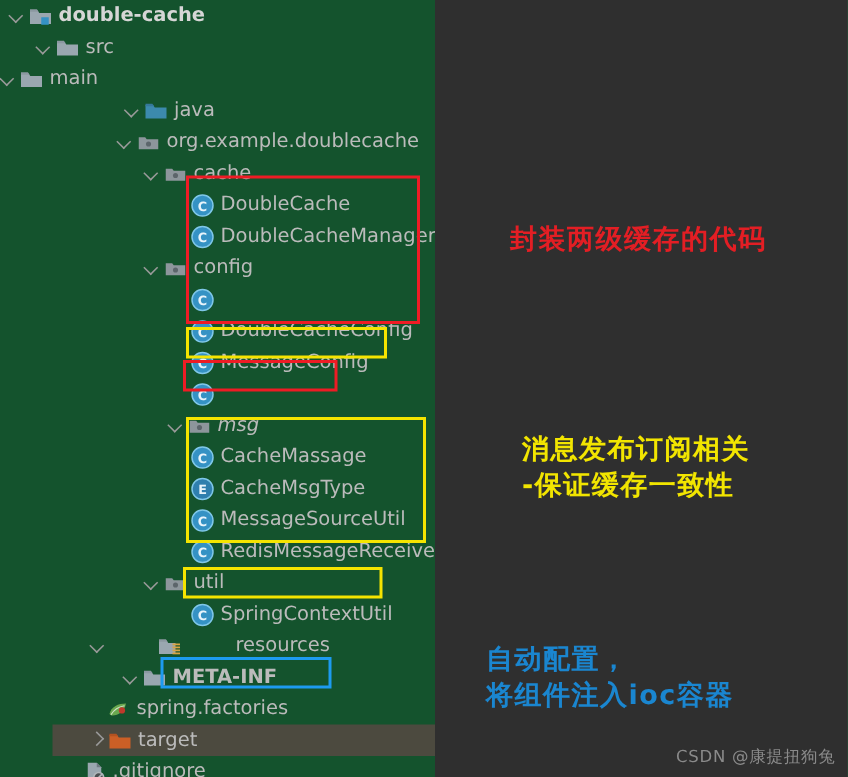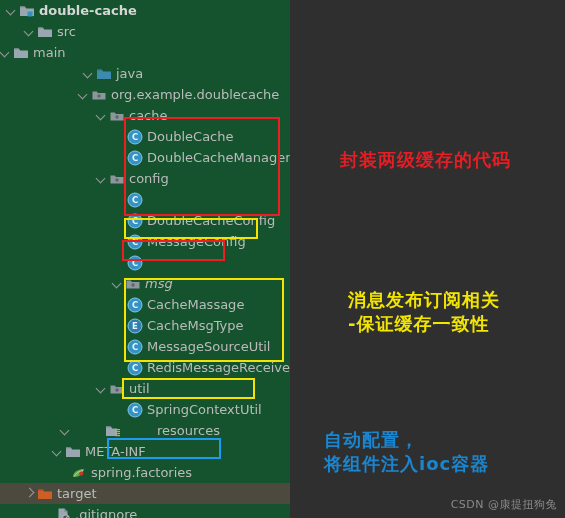--- a/index.html
+++ b/index.html
@@ -290,42 +290,42 @@
             <g fill="#d9a441">
               <rect x="10" y="6" width="5" height="1.2"></rect>
               <rect x="10" y="8" width="5" height="1.2"></rect>
               <rect x="10" y="10" width="5" height="1.2"></rect>
               <rect x="10" y="12" width="5" height="1.2"></rect>
             </g>
           </svg>
         </span>
         <span class="lbl">resources</span>
       </div>
-      <div class="row" style="padding-left: 52px;">
+      <div class="row" style="padding-left: 82px; font-weight: bold;">
         <span class="arrow open"></span>
         <span class="ico">
           <svg width="16" height="16" viewBox="0 0 16 16">
             <path d="M1 4h5l1.2 1.6H15V13H1z" fill="#9aa7b0"></path>
             <path d="M1 3.2h4.6L6.8 4.8H1z" fill="#8b98a1"></path>
           </svg>
         </span>
         <span class="lbl">META-INF</span>
       </div>
       <div class="row" style="padding-left: 58px;">
         <span class="arrow none"></span>
         <span class="ico">
           <svg width="16" height="16" viewBox="0 0 16 16">
             <path d="M2 11c1-5 6-7 11-7-1 5-5 8-9 8-1 0-1.6-.4-2-1z" fill="#6aa84f"></path>
             <path d="M3 11.5c2-3.5 6-5.5 9-6" stroke="#cfe0c4" stroke-width=".8" fill="none"></path>
             <circle cx="10.3" cy="8.6" r="2.1" fill="#c0392b"></circle>
           </svg>
         </span>
         <span class="lbl">spring.factories</span>
       </div>
-      <div class="row selected" style="padding-left: 24px;">
+      <div class="row selected" style="padding-left: 24px; margin-left: 35px;">
         <span class="arrow closed"></span>
         <span class="ico">
           <svg width="16" height="16" viewBox="0 0 16 16">
             <path d="M1 4h5l1.2 1.6H15V13H1z" fill="#cb5f26"></path>
             <path d="M1 3.2h4.6L6.8 4.8H1z" fill="#b35220"></path>
           </svg>
         </span>
         <span class="lbl">target</span>
       </div>
       <div class="row" style="padding-left: 42px;">

